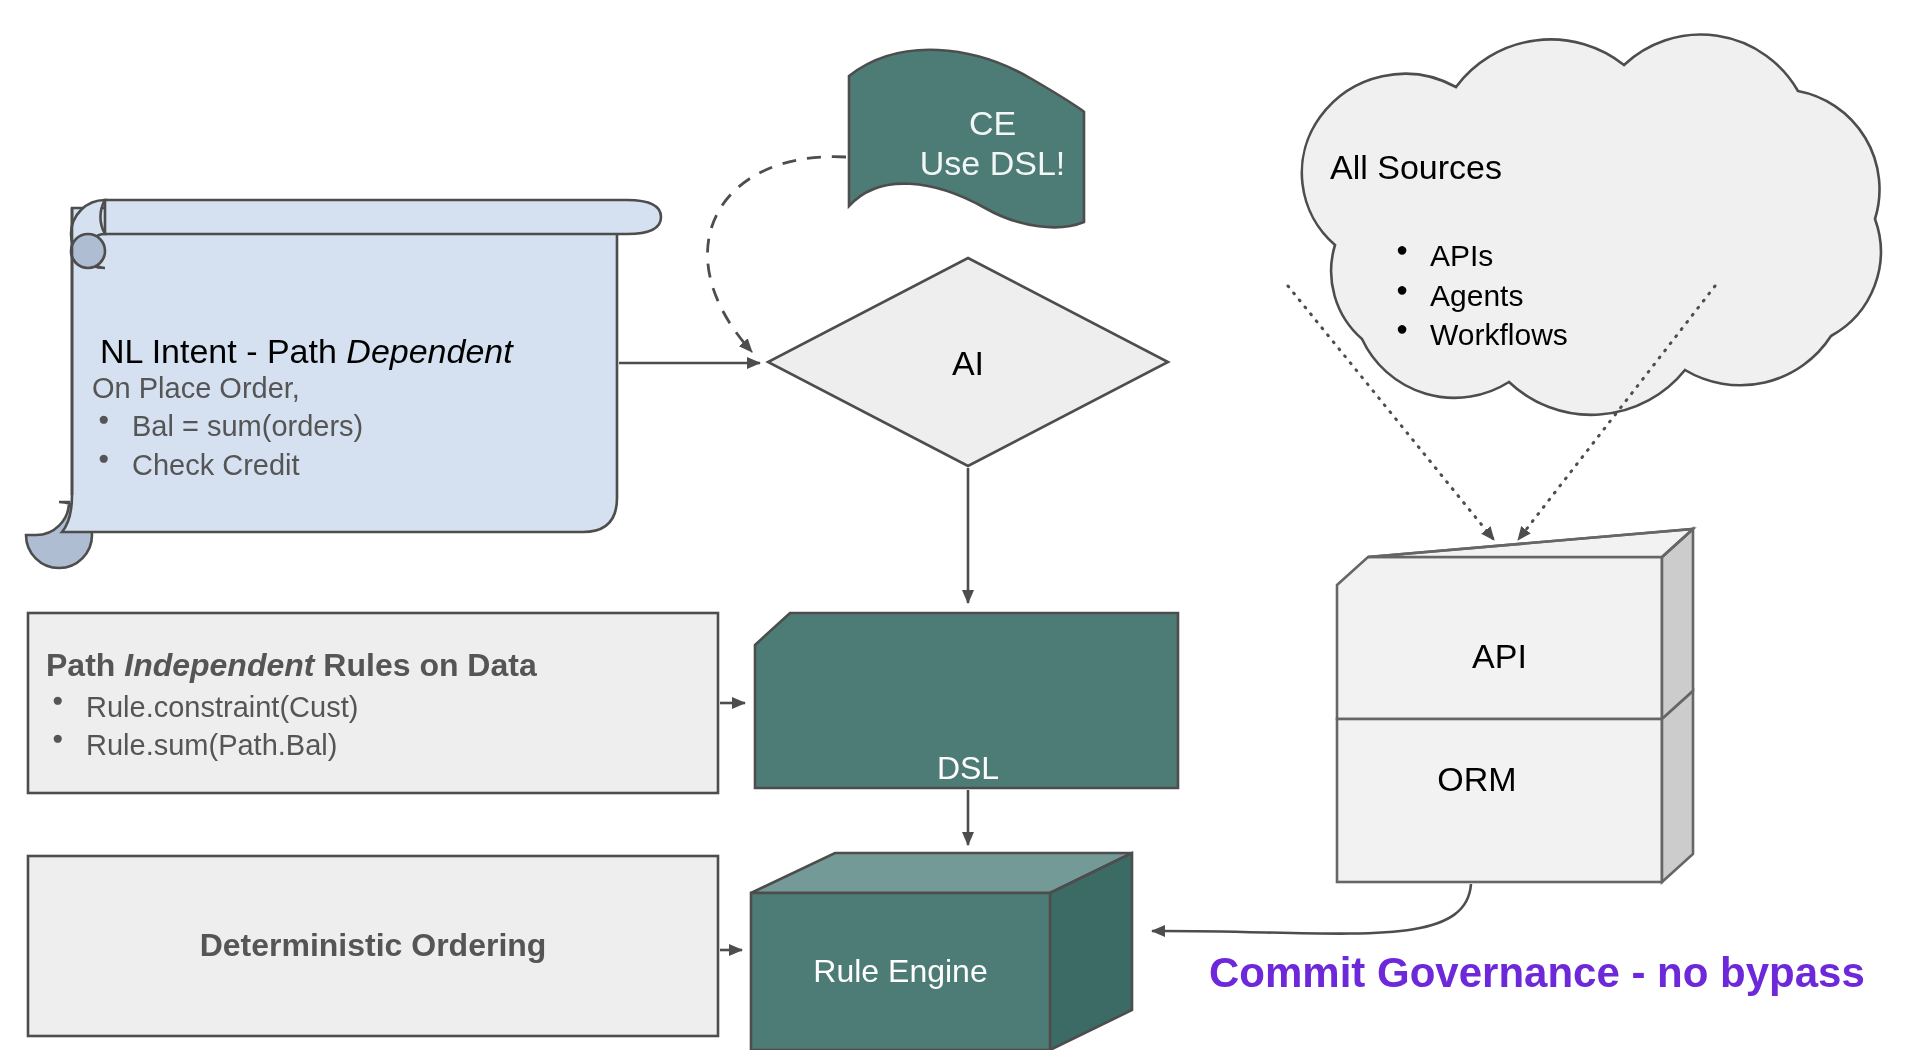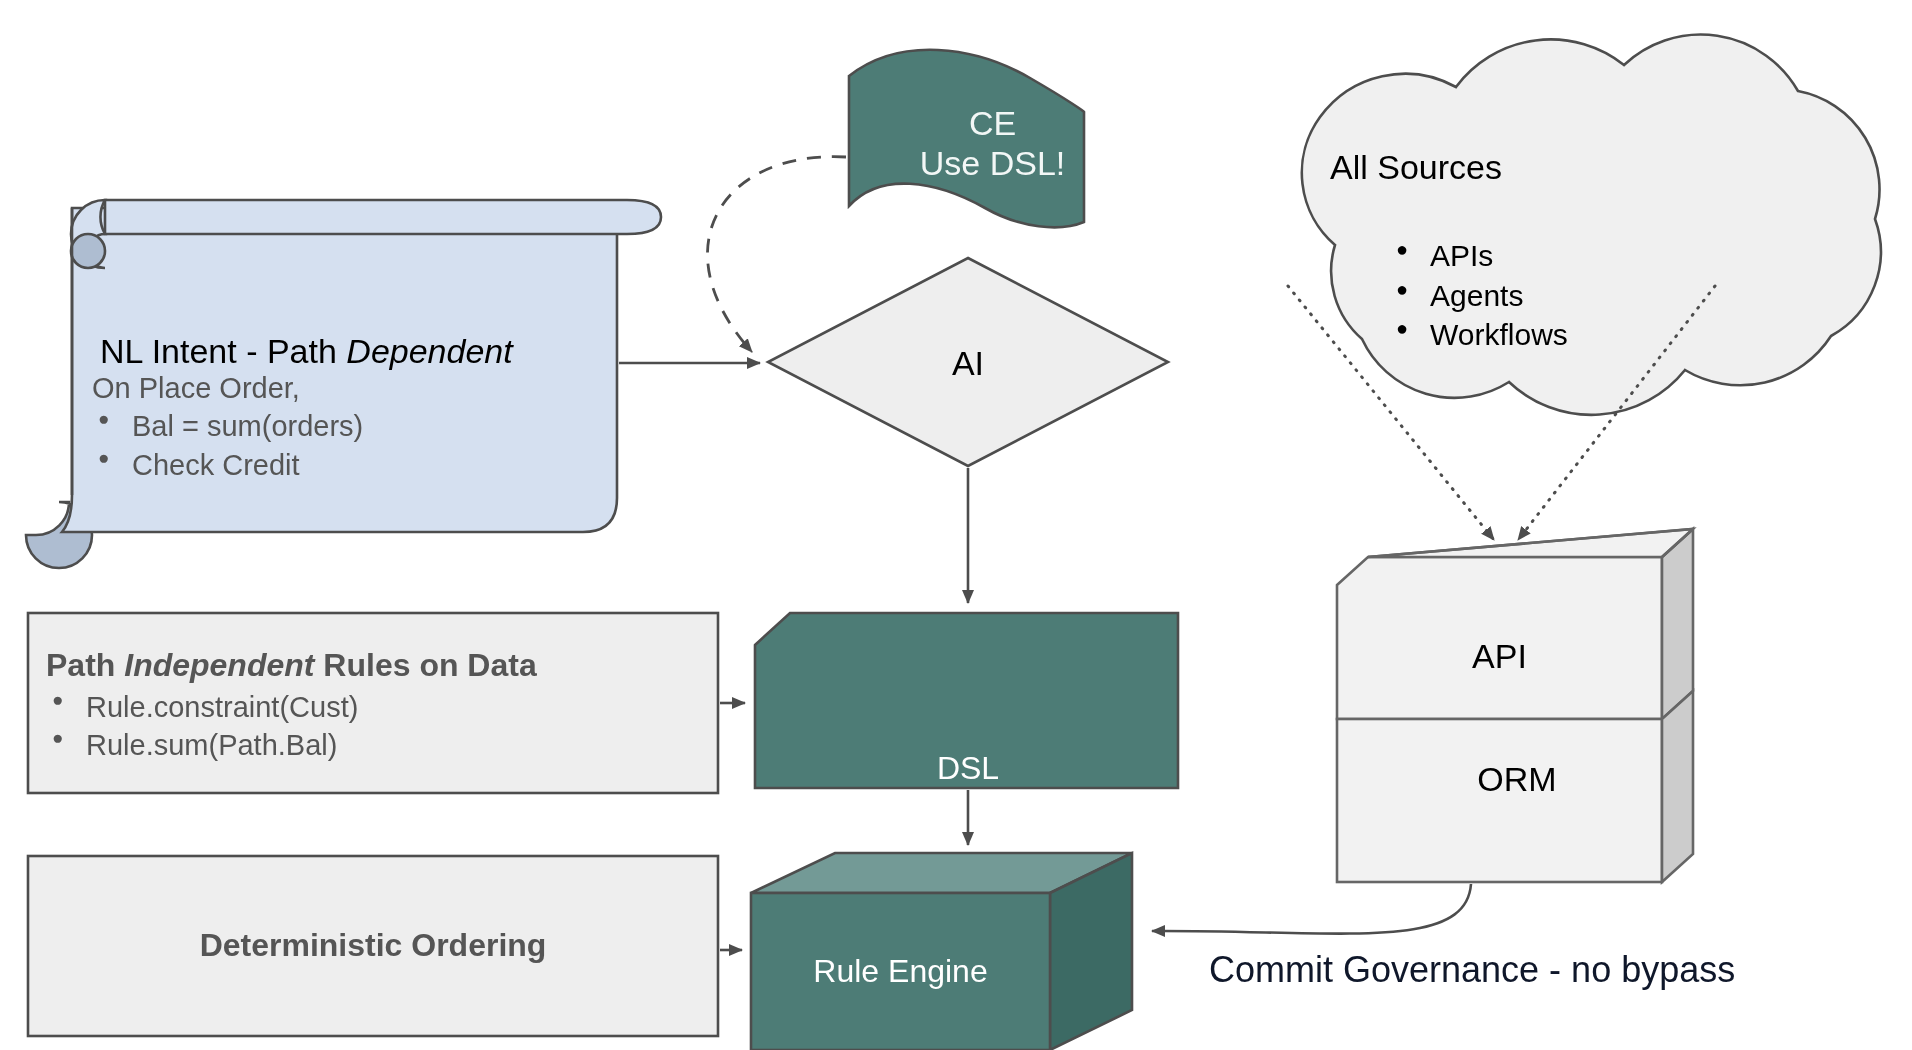--- a/index.html
+++ b/index.html
@@ -107,23 +107,23 @@
   }
   .lbl-api {
     font-size: 34px;
     color: #000000;
   }
   .lbl-orm {
     font-size: 34px;
     color: #000000;
   }
   .lbl-governance {
-    font-size: 36px;
-    font-weight: normal;
-    color: #0f172a;
+    font-size: 42px;
+    font-weight: bold;
+    color: #6d28d9;
     white-space: nowrap;
   }
 </style>
 </head>
 <body>
 
 <div id="canvas">
 
   <svg id="diagram-svg" viewBox="0 0 1912 1050">
     <defs>
@@ -298,21 +298,21 @@
   </div>
 
   <div class="node-text center" style="left:751px; top:953px; width:299px;">
     <span class="lbl-ruleengine">Rule Engine</span>
   </div>
 
   <div class="node-text center" style="left:1337px; top:637px; width:325px;">
     <span class="lbl-api">API</span>
   </div>
 
-  <div class="node-text center" style="left:1337px; top:760px; width:280px;margin-left:40px;">
+  <div class="node-text center" style="left:1337px; top:760px; width:280px;">
     <span class="lbl-orm">ORM</span>
   </div>
 
   <div class="node-text" style="left:1209px; top:949px; width:700px;">
     <span class="lbl-governance">Commit Governance - no bypass</span>
   </div>
 
 </div>
 
 </body></html>

